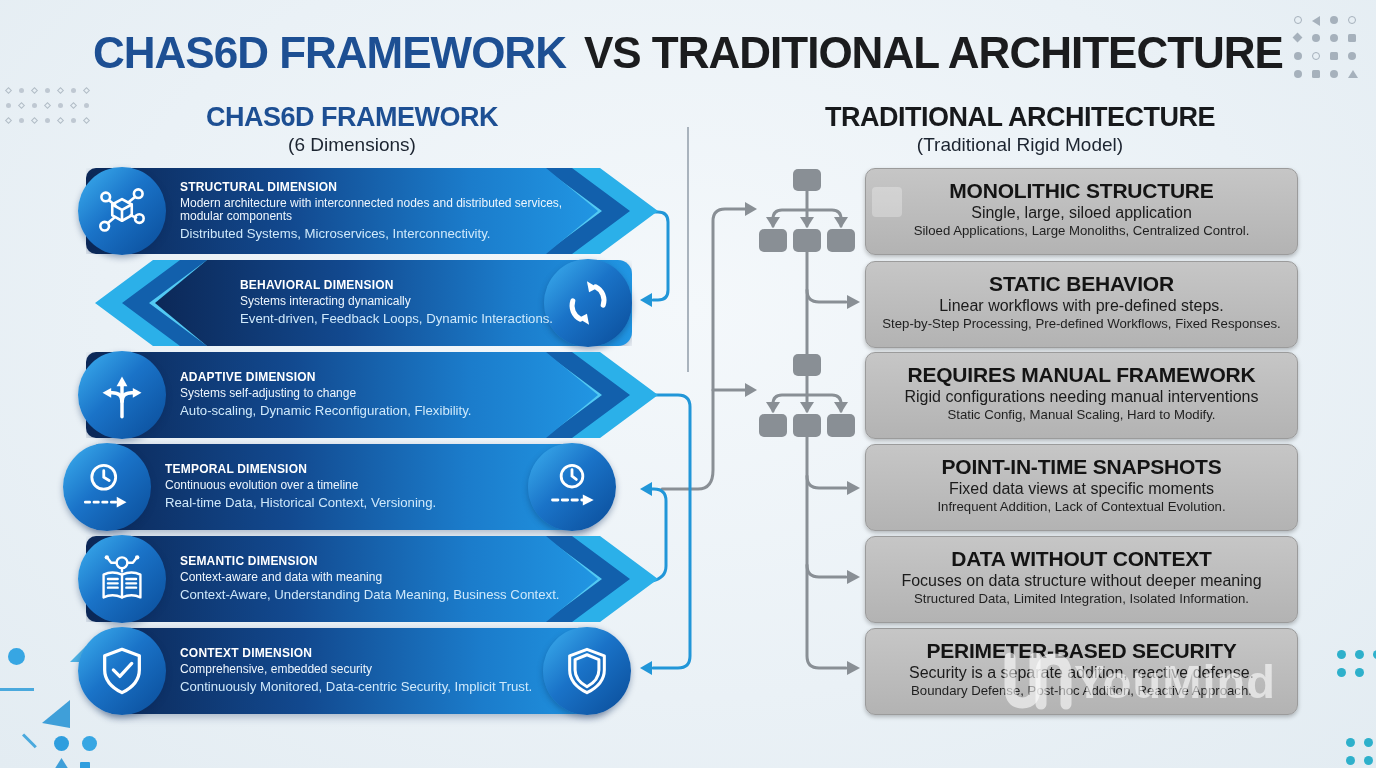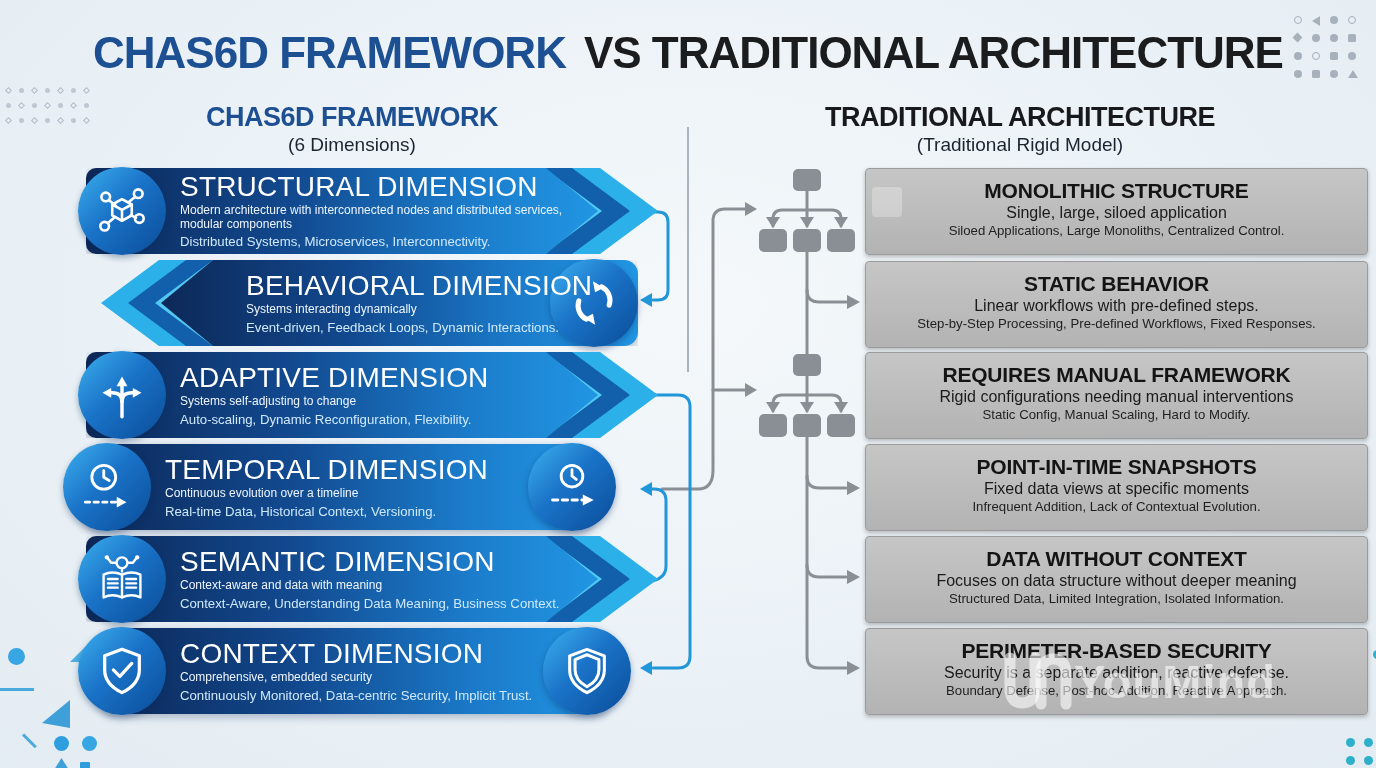--- a/index.html
+++ b/index.html
@@ -34,26 +34,26 @@
   .banner.typeB .body{left:60px;right:0;border-radius:0 14px 14px 0;
     clip-path:polygon(52px 0,100% 0,100% 100%,52px 100%,0 50%);}
   .banner.typeC .body{left:22px;right:22px;border-radius:16px;}
   .icon-circle{position:absolute;top:-1px;width:88px;height:88px;border-radius:50%;
     background:linear-gradient(135deg,#3db1f0 0%,#1a73c8 45%,#0a4c98 100%);
     box-shadow:0 3px 6px rgba(10,40,90,.35);display:flex;align-items:center;justify-content:center;z-index:3;}
   .icon-circle svg{width:52px;height:52px;}
   .btxt{position:absolute;top:50%;transform:translateY(-50%);z-index:4;color:#fff;}
   .banner.typeA .btxt,.banner.typeC .btxt{left:102px;width:402px;}
   .banner.typeB .btxt{left:145px;width:350px;}
-  .btxt .t{font-size:28px;font-weight:400;letter-spacing:.2px;line-height:1.05;margin-bottom:3px;}
+  .btxt .t{font-size:12px;font-weight:700;letter-spacing:.2px;line-height:1.05;margin-bottom:3px;}
   .btxt .d{font-size:12px;line-height:1.12;color:#eef6fd;}
   .btxt .g{font-size:13.2px;line-height:1.15;color:#cfe9fb;margin-top:3px;white-space:nowrap;}
   
-  .gbox{position:absolute;left:865px;width:503px;height:87px;z-index:2;
-    background:linear-gradient(180deg,#c6c6c6,#b3b3b3);border:1px solid #9b9b9b;border-radius:4px;
+  .gbox{position:absolute;left:865px;width:433px;height:87px;z-index:2;
+    background:linear-gradient(180deg,#c6c6c6,#b3b3b3);border:1px solid #9b9b9b;border-radius:10px;
     box-shadow:0 2px 4px rgba(0,0,0,.25);text-align:center;box-sizing:border-box;padding:10px 4px 0 4px;overflow:hidden;}
   .gbox .t{font-size:21px;font-weight:800;color:#141414;letter-spacing:-0.2px;line-height:1.1;}
   .gbox .d{font-size:16px;color:#1b1b1b;line-height:1.2;margin-top:1px;}
   .gbox .g{font-size:13.2px;color:#1f1f1f;line-height:1.25;margin-top:1px;white-space:nowrap;}
   .ghost-square{position:absolute;left:6px;top:18px;width:30px;height:30px;background:rgba(255,255,255,.28);border-radius:4px;}
   
   .watermark{position:absolute;left:1002px;top:652px;display:flex;align-items:center;z-index:5;pointer-events:none;}
   .watermark .wm-text{font-size:47px;font-weight:700;color:rgba(255,255,255,.58);letter-spacing:1px;}
   
   .shp{position:absolute;display:block;z-index:1;}
@@ -152,21 +152,21 @@
       </g>
         </svg>
     </div>
     <div class="btxt">
       <div class="t">STRUCTURAL DIMENSION</div>
       <div class="d" style="width:392px;">Modern architecture with interconnected nodes and distributed services, modular components</div>
       <div class="g">Distributed Systems, Microservices, Interconnectivity.</div>
     </div>
   </div>
 
-  <div class="banner typeB" style="left:101px;top:260px;width:537px;">
+  <div class="banner typeB" style="left:95px;top:260px;width:537px;">
     <span class="chev l c-out"></span>
     <span class="chev l c-mid"></span>
     <span class="chev l c-in"></span>
     <div class="body"></div>
     <div class="icon-circle" style="left:449px;">
       <svg viewBox="0 0 48 48">
           <g stroke="#fff" stroke-width="4.6" fill="none" stroke-linecap="round">
         <path d="M31,9 A14,14 0 0 1 38,26"></path>
             <path d="M17,39 A14,14 0 0 1 10,22"></path>
       </g>

